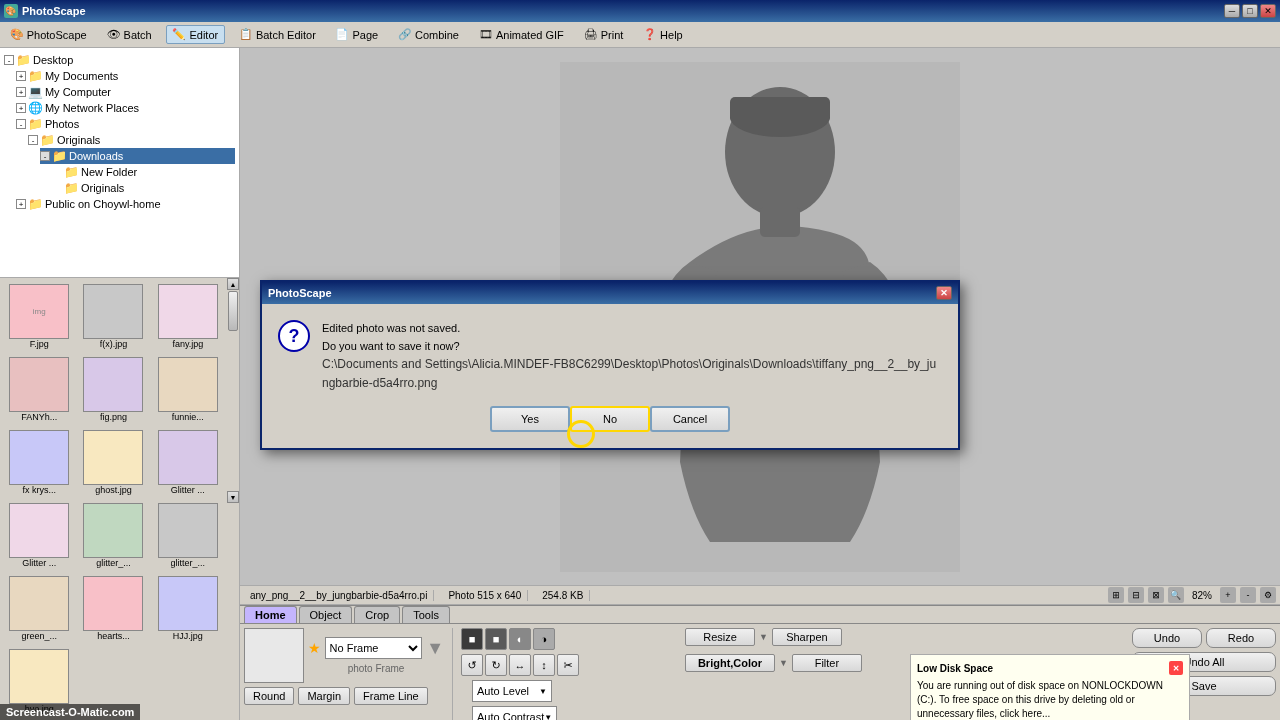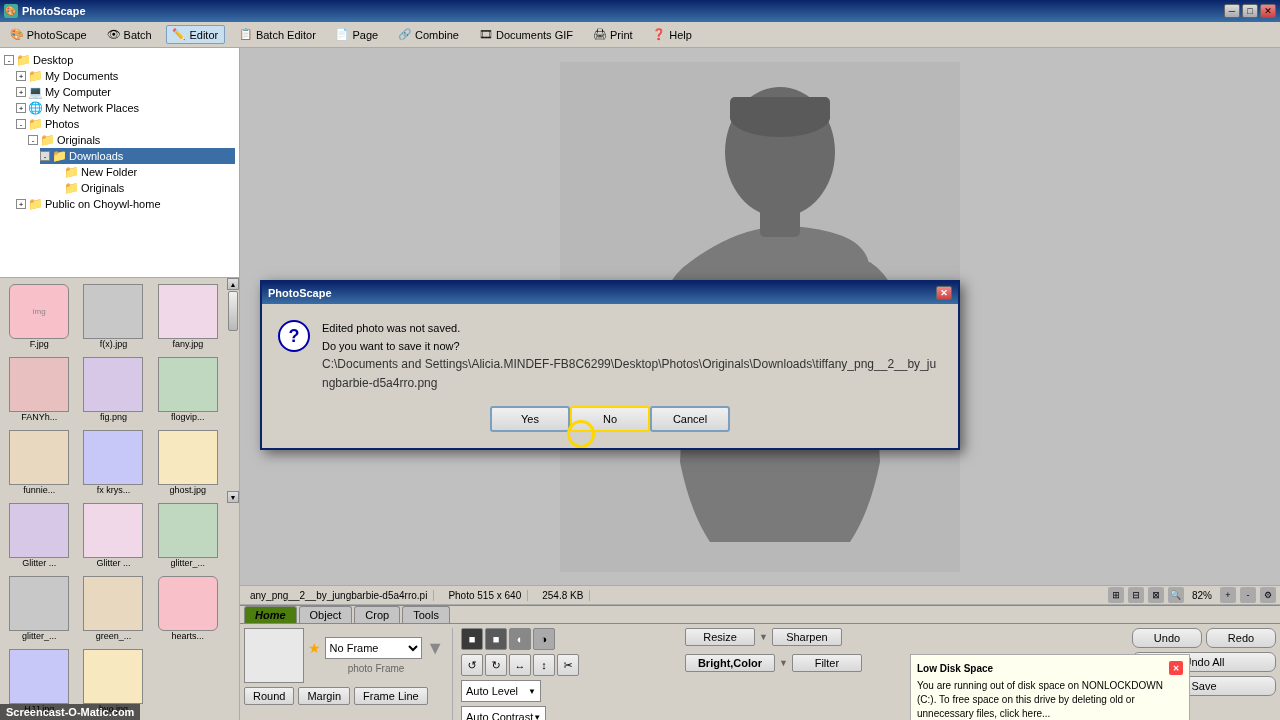--- a/index.html
+++ b/index.html
@@ -243,23 +243,22 @@
     .bottom-tab {
       padding: 2px 10px;
       background: #c4c4c4;
       border: 1px solid #888;
       border-bottom: none;
       cursor: pointer;
       font-size: 11px;
       border-radius: 3px 3px 0 0;
     }
     .bottom-tab.active {
-      background: #4d7c0f;
+      background: #c4b5fd;
       font-weight: bold;
-      font-style: italic;
     }
     .bottom-content {
       display: flex;
       flex: 1;
       padding: 4px;
       gap: 4px;
       position: relative;
     }
 
     
@@ -332,20 +331,21 @@
       height: 22px;
       min-width: 80px;
       border: 1px solid #888;
       background: white;
       cursor: pointer;
       font-size: 11px;
       display: flex;
       align-items: center;
       justify-content: space-between;
       padding: 0 4px;
+      margin-left: 11px;
     }
     .dropdown-arrow { font-size: 8px; }
 
     
     .right-tools {
       display: flex;
       flex-direction: column;
       gap: 4px;
       flex: 1;
     }
@@ -490,21 +490,21 @@
     .cursor-circle {
       width: 28px;
       height: 28px;
       border: 3px solid #ffd700;
       border-radius: 50%;
       position: absolute;
       pointer-events: none;
     }
 
     
-    .t1 { background: #f8c0c8; border-radius: 6px; }
+    .t1 { background: #f8c0c8; }
     .t2 { background: #c8c8c8; }
     .t3 { background: #f0d8e8; }
     .t4 { background: #e8c0c0; }
     .t5 { background: #d8c8e8; }
     .t6 { background: #c0d8c0; }
     .t7 { background: #e8d8c0; }
     .t8 { background: #c8c8f8; }
     .t9 { background: #f8e8c0; }
     .scrollbar-thumb {
       width: 10px;
@@ -573,21 +573,21 @@
   <div class="toolbar-item">
     <span>📄</span>
     <span>Page</span>
   </div>
   <div class="toolbar-item">
     <span>🔗</span>
     <span>Combine</span>
   </div>
   <div class="toolbar-item">
     <span>🎞</span>
-    <span>Documents GIF</span>
+    <span>Animated GIF</span>
   </div>
   <div class="toolbar-item">
     <span>🖨</span>
     <span>Print</span>
   </div>
   <div class="toolbar-item">
     <span>❓</span>
     <span>Help</span>
   </div>
 </div>
@@ -681,24 +681,20 @@
           <span class="thumb-label">fany.jpg</span>
         </div>
 
         <div class="thumb-item">
           <div class="thumb-img t4"></div>
           <span class="thumb-label">FANYh...</span>
         </div>
         <div class="thumb-item">
           <div class="thumb-img t5"></div>
           <span class="thumb-label">fig.png</span>
-        </div>
-        <div class="thumb-item">
-          <div class="thumb-img t6"></div>
-          <span class="thumb-label">flogvip...</span>
         </div>
 
         <div class="thumb-item">
           <div class="thumb-img t7"></div>
           <span class="thumb-label">funnie...</span>
         </div>
         <div class="thumb-item">
           <div class="thumb-img t8"></div>
           <span class="thumb-label">fx krys...</span>
         </div>

